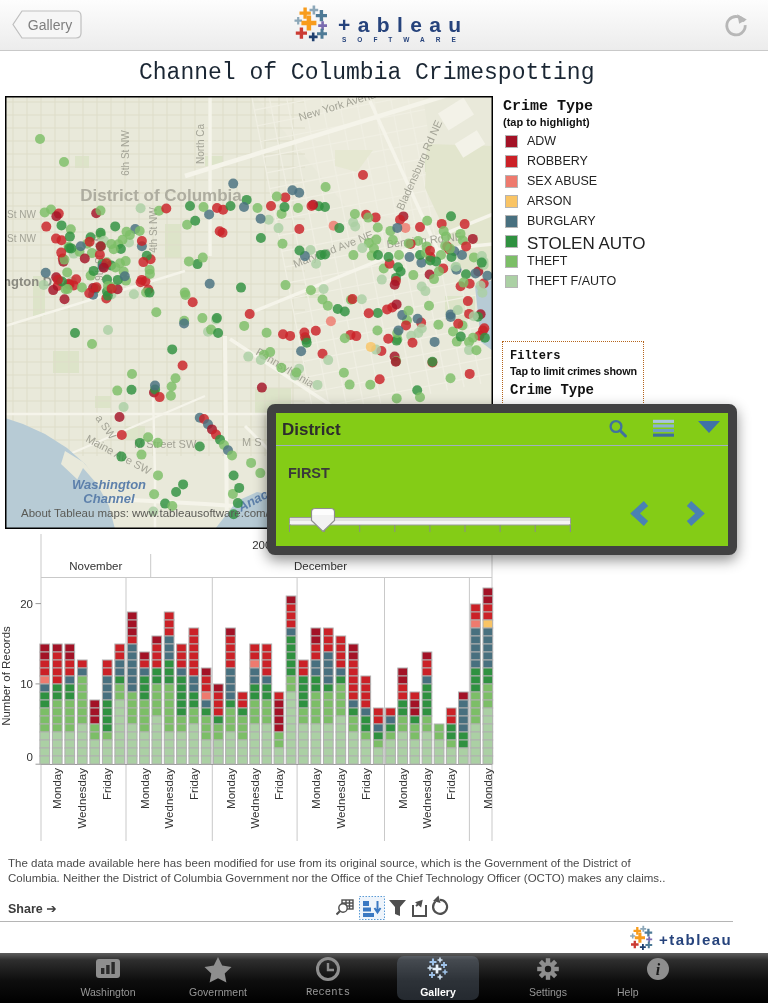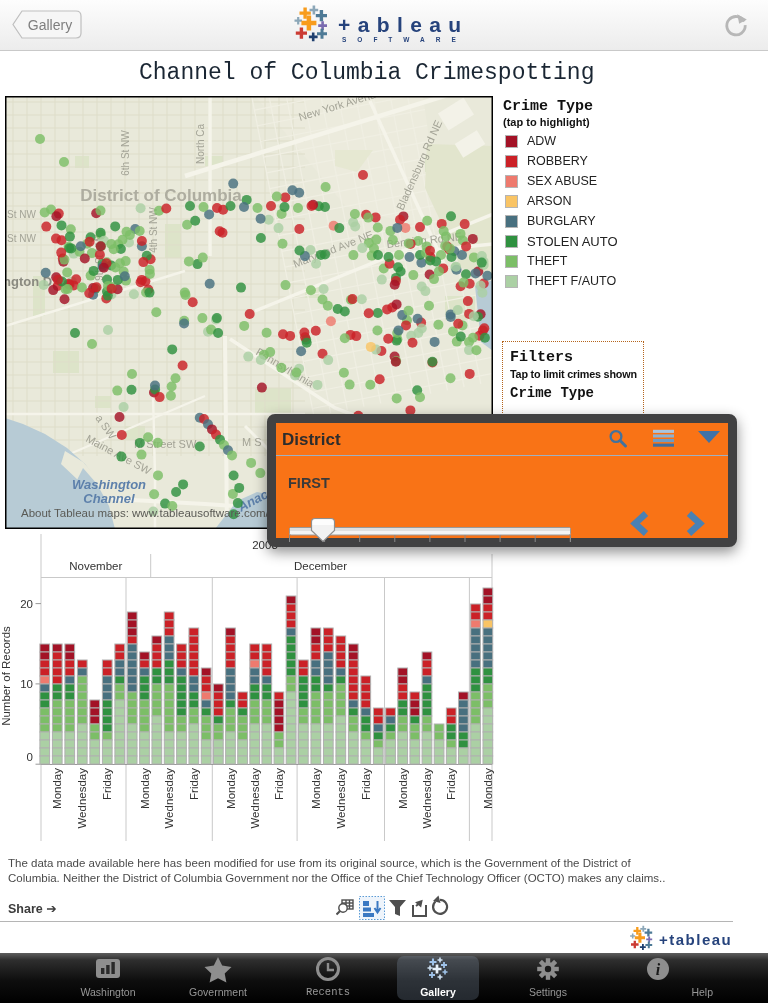--- a/index.html
+++ b/index.html
@@ -603,27 +603,27 @@
     <div style="position:absolute;left:527px;top:133.7px;font-family:'Liberation Sans',sans-serif;font-size:12.5px;color:#222">ADW</div>
     <div style="position:absolute;left:505px;top:154.5px;width:13px;height:13px;background:#cb2127;border:1px solid #b5b5b5;box-sizing:border-box"></div>
     <div style="position:absolute;left:527px;top:153.7px;font-family:'Liberation Sans',sans-serif;font-size:12.5px;color:#222">ROBBERY</div>
     <div style="position:absolute;left:505px;top:174.5px;width:13px;height:13px;background:#ee7a6e;border:1px solid #b5b5b5;box-sizing:border-box"></div>
     <div style="position:absolute;left:527px;top:173.7px;font-family:'Liberation Sans',sans-serif;font-size:12.5px;color:#222">SEX ABUSE</div>
     <div style="position:absolute;left:505px;top:194.5px;width:13px;height:13px;background:#f9c465;border:1px solid #b5b5b5;box-sizing:border-box"></div>
     <div style="position:absolute;left:527px;top:193.7px;font-family:'Liberation Sans',sans-serif;font-size:12.5px;color:#222">ARSON</div>
     <div style="position:absolute;left:505px;top:214.5px;width:13px;height:13px;background:#48707f;border:1px solid #b5b5b5;box-sizing:border-box"></div>
     <div style="position:absolute;left:527px;top:213.7px;font-family:'Liberation Sans',sans-serif;font-size:12.5px;color:#222">BURGLARY</div>
     <div style="position:absolute;left:505px;top:234.5px;width:13px;height:13px;background:#2f9140;border:1px solid #b5b5b5;box-sizing:border-box"></div>
-    <div style="position:absolute;left:527px;top:233.7px;font-family:'Liberation Sans',sans-serif;font-size:13px;color:#222">STOLEN AUTO</div>
+    <div style="position:absolute;left:527px;top:233.7px;font-family:'Liberation Sans',sans-serif;font-size:17px;color:#222">STOLEN AUTO</div>
     <div style="position:absolute;left:505px;top:254.5px;width:13px;height:13px;background:#7cbe67;border:1px solid #b5b5b5;box-sizing:border-box"></div>
     <div style="position:absolute;left:527px;top:253.7px;font-family:'Liberation Sans',sans-serif;font-size:12.5px;color:#222">THEFT</div>
     <div style="position:absolute;left:505px;top:274.5px;width:13px;height:13px;background:#abd0a4;border:1px solid #b5b5b5;box-sizing:border-box"></div>
     <div style="position:absolute;left:527px;top:273.7px;font-family:'Liberation Sans',sans-serif;font-size:12.5px;color:#222">THEFT F/AUTO</div>
     <div style="position:absolute;left:502px;top:341px;width:140px;height:120px;border:1px dotted #b5651d;background:#fff;z-index:5;overflow:hidden">
-      <div style="margin:7px 0 0 7px;font-family:'Liberation Mono',monospace;font-size:15px;font-weight:bold;color:#111;white-space:nowrap">Filters</div>
+      <div style="margin:7px 0 0 7px;font-family:'Liberation Mono',monospace;font-size:12px;font-weight:bold;color:#111;white-space:nowrap">Filters</div>
       <div style="margin:2px 8px 0 7px;font-family:'Liberation Sans',sans-serif;font-size:10.8px;font-weight:bold;color:#111;white-space:nowrap;letter-spacing:-0.2px">Tap to limit crimes shown</div>
       <div style="margin:5px 0 0 7px;font-family:'Liberation Mono',monospace;font-size:14px;font-weight:bold;color:#111;white-space:nowrap">Crime Type</div>
     </div>
     <svg width="510" height="320" viewBox="0 530 510 320" style="position:absolute;left:0;top:530px">
       <g font-family="Liberation Sans, sans-serif" font-size="11.5" fill="#333">
         <text x="265" y="549" text-anchor="middle">2008</text>
         <text x="95.8" y="570" text-anchor="middle">November</text>
         <text x="320.5" y="570" text-anchor="middle">December</text>
       </g>
       <g stroke="#c9c9c9" stroke-width="1">
@@ -1203,21 +1203,21 @@
       <path d="M 15.3 3.8 H 21.2 M 18.3 0.8 V 6.8" stroke="#8ca7b8" stroke-width="1.8" fill="none"></path>
       <path d="M 19.6 7.6 H 27.2 M 23.4 3.8 V 11.4" stroke="#4e7a96" stroke-width="2.3" fill="none"></path>
       <path d="M 5.1 11.0 H 10.2 M 7.7 8.5 V 13.6" stroke="#8ca7b8" stroke-width="1.6" fill="none"></path>
       <path d="M 9.8 12.7 H 20.0 M 14.9 7.6 V 17.8" stroke="#f89c1c" stroke-width="3.1" fill="none"></path>
       <path d="M 21.2 14.4 H 27.2 M 24.2 11.5 V 17.4" stroke="#7a6bb0" stroke-width="1.8" fill="none"></path>
       <path d="M 6.0 19.5 H 13.6 M 9.8 15.7 V 23.3" stroke="#cb3b33" stroke-width="2.3" fill="none"></path>
       <path d="M 14.9 22.1 H 20.8 M 17.9 19.1 V 25.1" stroke="#1f3f6e" stroke-width="1.8" fill="none"></path>
       <path d="M 20.4 19.9 H 27.2 M 23.8 16.6 V 23.3" stroke="#4e7a96" stroke-width="2.0" fill="none"></path>
       <text x="34" y="20" font-size="15" font-weight="bold" fill="#26437c" font-family="Liberation Sans, sans-serif" letter-spacing="1.5">+tableau</text>
     </svg>
-    <div style="position:absolute;left:267px;top:414px;width:470px;height:133px;box-sizing:border-box;background:#f97316;border:9px solid #414142;border-radius:8px;z-index:20;box-shadow:0 5px 14px rgba(0,0,0,0.45)">
+    <div style="position:absolute;left:267px;top:404px;width:470px;height:151px;box-sizing:border-box;background:#84cc16;border:9px solid #414142;border-radius:8px;z-index:20;box-shadow:0 5px 14px rgba(0,0,0,0.45)">
       <div style="position:absolute;left:6px;top:7px;font-family:'Liberation Sans',sans-serif;font-size:17px;font-weight:bold;color:#2d2d2d">District</div>
       <svg width="130" height="34" viewBox="0 0 130 34" style="position:absolute;left:330px;top:0px">
         <circle cx="10" cy="13.5" r="5.4" fill="none" stroke="#41729e" stroke-width="2.3"></circle>
         <line x1="14.3" y1="17.8" x2="19.5" y2="23" stroke="#41729e" stroke-width="3" stroke-linecap="round"></line>
         <rect x="47" y="6.8" width="21" height="3.1" fill="#aac5de"></rect>
         <rect x="47" y="11.4" width="21" height="3.1" fill="#8db2d2"></rect>
         <rect x="47" y="16.0" width="21" height="3.1" fill="#6f9cc4"></rect>
         <rect x="47" y="20.6" width="21" height="3.1" fill="#3f6e9e"></rect>
         <path d="M 92 8 L 114 8 L 103 20 Z" fill="#3f72a8"></path>
       </svg>
@@ -1277,14 +1277,14 @@
         </g>
         <circle cx="548" cy="16" r="3.2" fill="#1a1a1a"></circle>
         <circle cx="658" cy="16" r="11" fill="#8e8e8e"></circle>
         <text x="658" y="22" font-size="16" font-weight="bold" font-family="Liberation Serif, serif" fill="#1a1a1a" text-anchor="middle" font-style="italic">i</text>
       </svg>
       <div style="position:absolute;left:53px;top:33px;width:110px;text-align:center;font-family:'Liberation Sans',sans-serif;font-size:10.5px;font-weight:normal;color:#979797">Washington</div>
       <div style="position:absolute;left:163px;top:33px;width:110px;text-align:center;font-family:'Liberation Sans',sans-serif;font-size:10.5px;font-weight:normal;color:#979797">Government</div>
       <div style="position:absolute;left:273px;top:33px;width:110px;text-align:center;font-family:Liberation Mono, monospace;font-size:10.5px;font-weight:normal;color:#979797">Recents</div>
       <div style="position:absolute;left:383px;top:33px;width:110px;text-align:center;font-family:'Liberation Sans',sans-serif;font-size:10.5px;font-weight:bold;color:#fff">Gallery</div>
       <div style="position:absolute;left:493px;top:33px;width:110px;text-align:center;font-family:'Liberation Sans',sans-serif;font-size:10.5px;font-weight:normal;color:#979797">Settings</div>
-      <div style="position:absolute;left:603px;top:33px;width:110px;text-align:right;font-family:'Liberation Sans',sans-serif;font-size:10.5px;font-weight:normal;color:#979797">Help</div>
+      <div style="position:absolute;left:617px;top:33px;width:110px;text-align:left;font-family:'Liberation Sans',sans-serif;font-size:10.5px;font-weight:normal;color:#979797">Help</div>
     </div>
   </div>
 </body></html>

